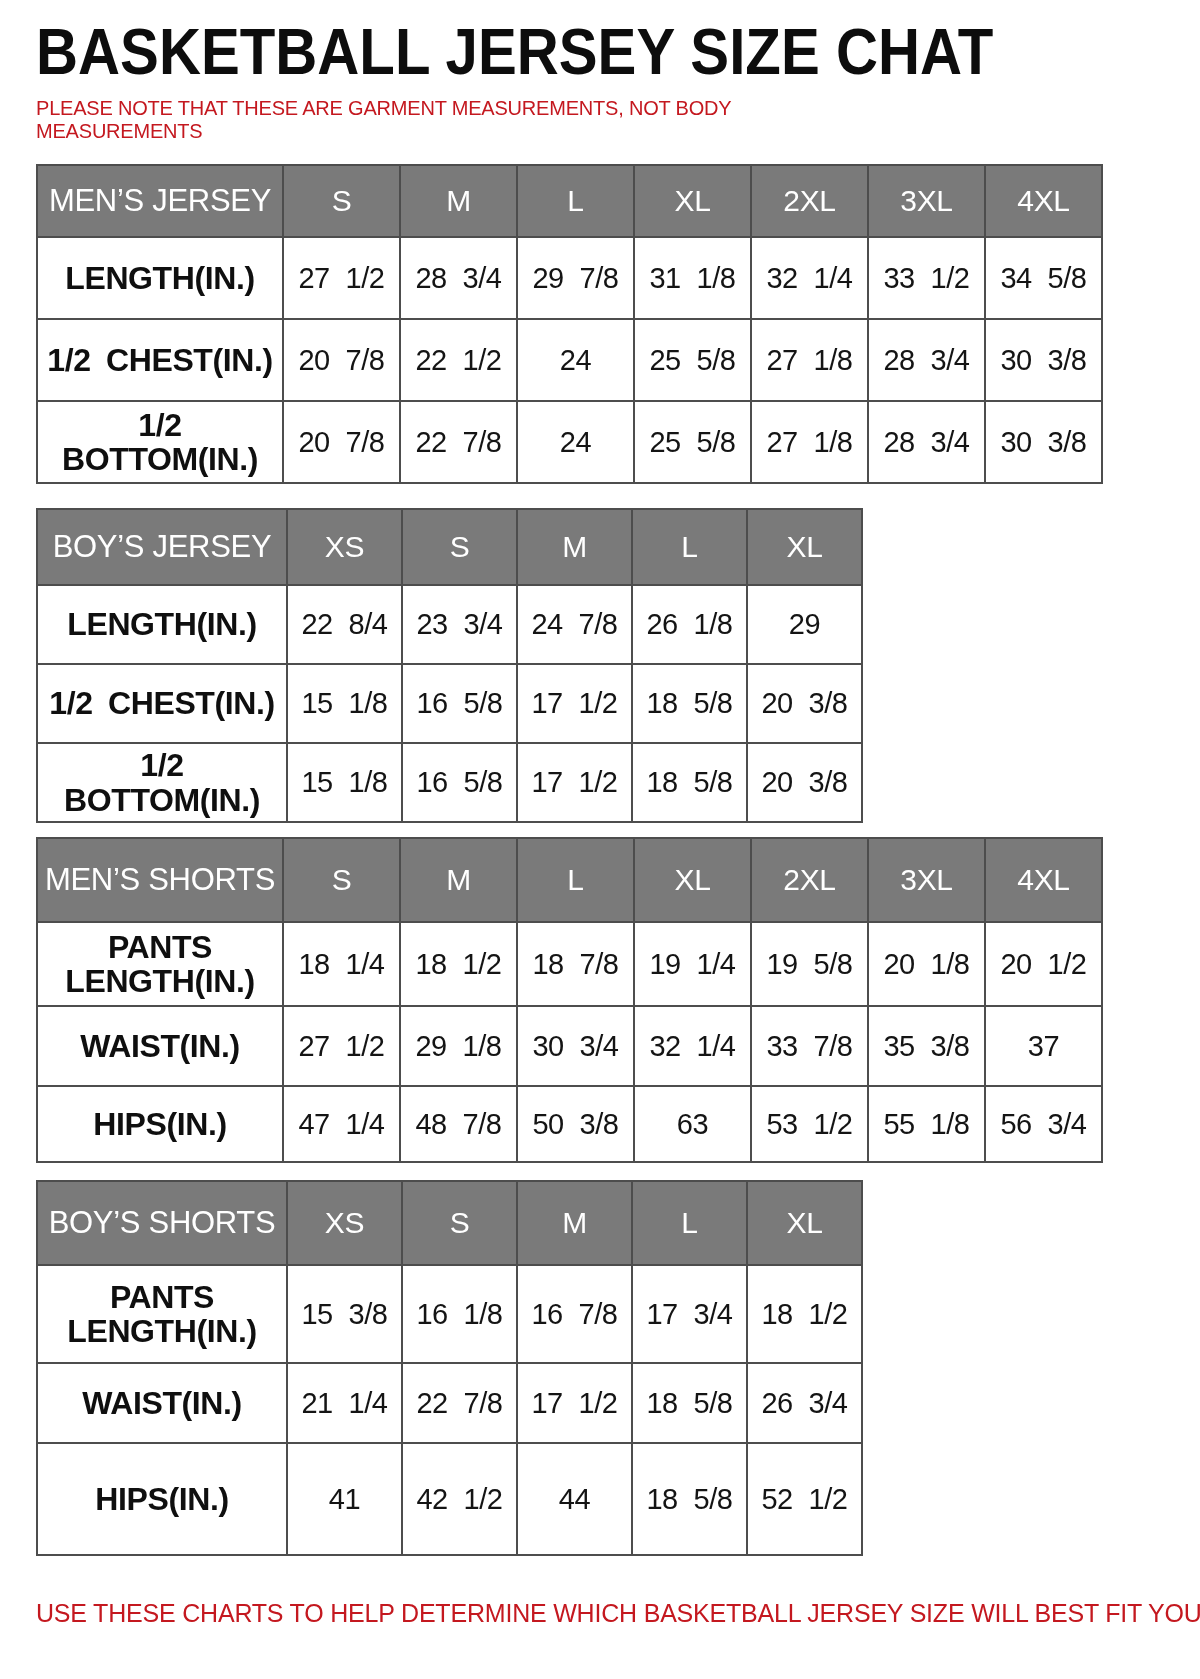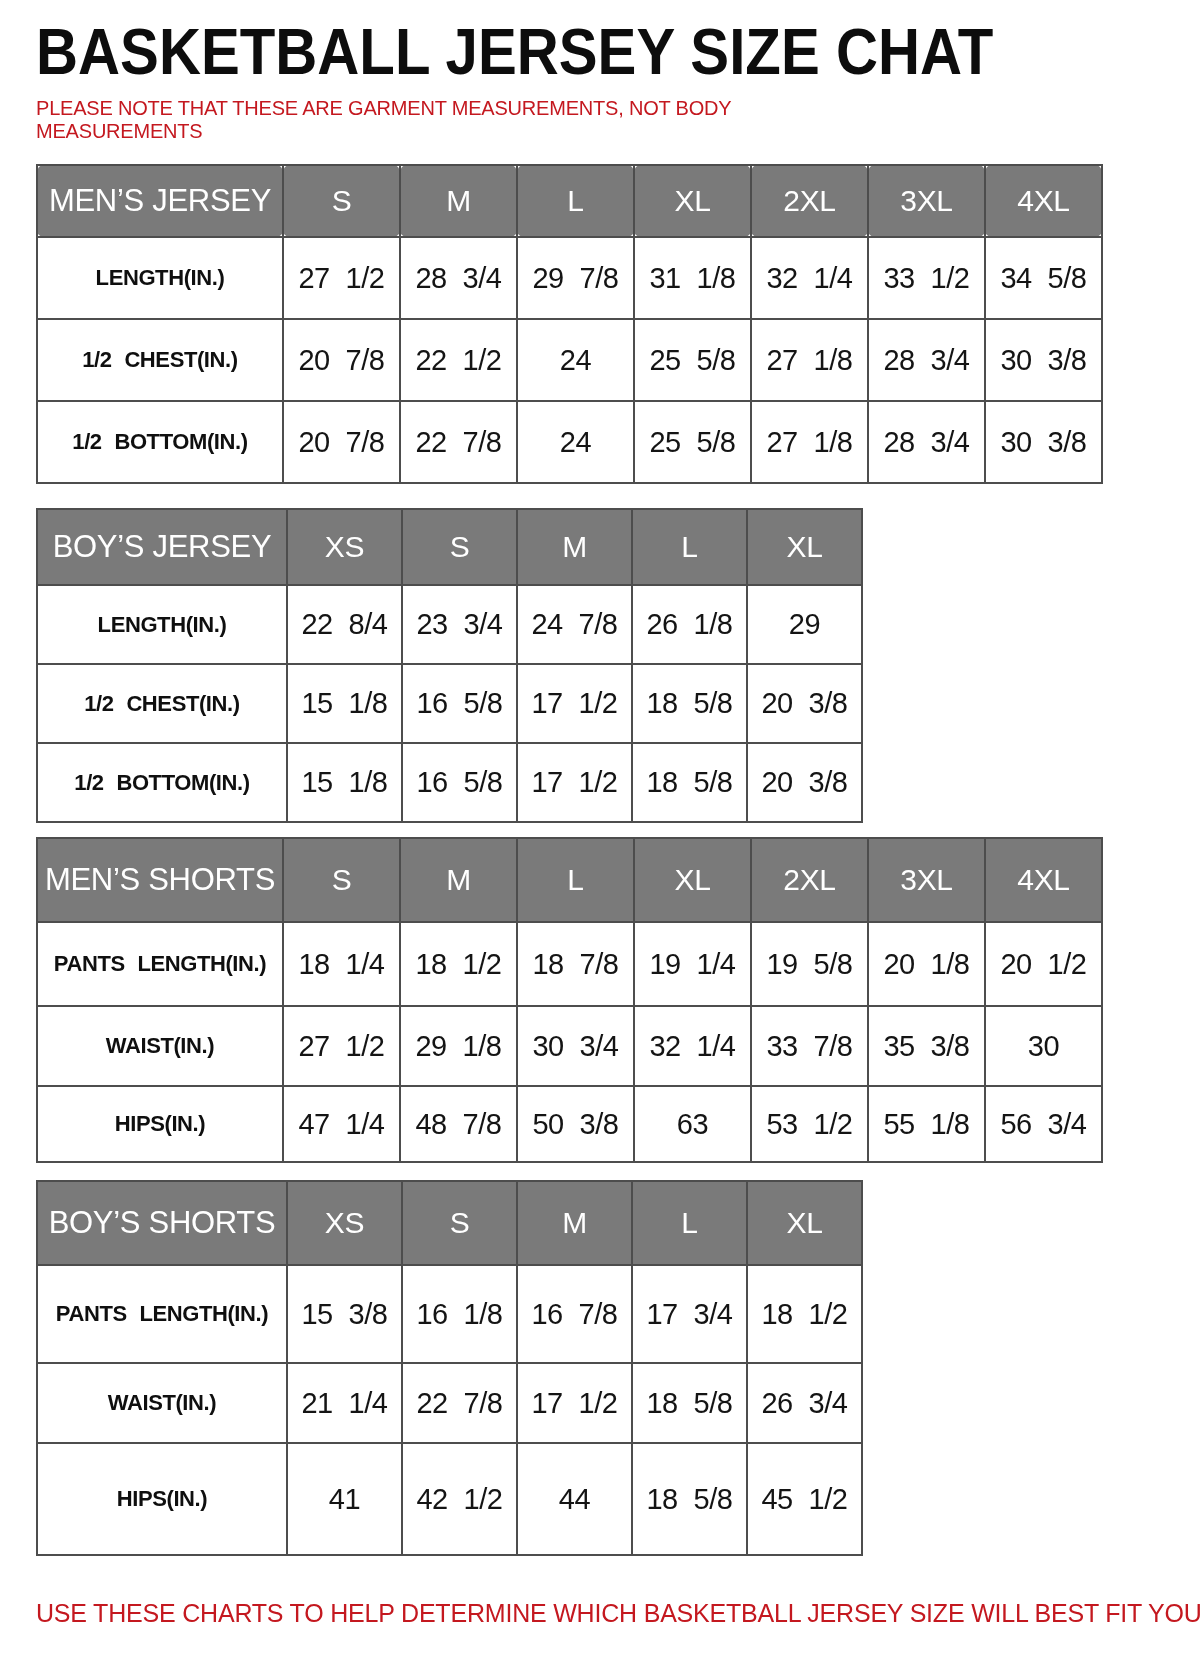--- a/index.html
+++ b/index.html
@@ -61,40 +61,40 @@
     color: #ffffff;
     font-weight: 400;
     font-size: 30px;
     letter-spacing: -0.3px;
   }
   .size-table thead th.label-col {
     font-size: 31px;
   }
   .size-table td.row-label {
     font-weight: 700;
-    font-size: 22px;
+    font-size: 32px;
     letter-spacing: -0.4px;
     word-spacing: 7px;
     line-height: 1.08;
   }
   .size-table td.value-cell {
     font-size: 29px;
     font-weight: 400;
     letter-spacing: -0.4px;
     word-spacing: 8px;
     color: #141414;
   }
   
   .wide   .col-label { width: 246px; }
   .wide   .col-size  { width: 117px; }
   .narrow .col-label { width: 250px; }
   .narrow .col-size  { width: 115px; }
   
   .t0 { margin-top: 21px; }
-  .t0 thead th { height: 70px; border-radius: 7px; }
+  .t0 thead th { height: 70px; }
   .t0 tbody td { height: 80px; }
   .t1 { margin-top: 24px; }
   .t1 thead th { height: 74px; }
   .t1 tbody td { height: 77px; }
   .t2 { margin-top: 14px; }
   .t2 thead th { height: 82px; }
   .t2 tbody tr:nth-child(1) td { height: 82px; }
   .t2 tbody tr:nth-child(2) td { height: 78px; }
   .t2 tbody tr:nth-child(3) td { height: 74px; }
   .t3 { margin-top: 17px; }
@@ -248,21 +248,21 @@
           <td class="value-cell">20 1/2</td>
         </tr>
         <tr>
           <td class="row-label">WAIST(IN.)</td>
           <td class="value-cell">27 1/2</td>
           <td class="value-cell">29 1/8</td>
           <td class="value-cell">30 3/4</td>
           <td class="value-cell">32 1/4</td>
           <td class="value-cell">33 7/8</td>
           <td class="value-cell">35 3/8</td>
-          <td class="value-cell">30</td>
+          <td class="value-cell">37</td>
         </tr>
         <tr>
           <td class="row-label">HIPS(IN.)</td>
           <td class="value-cell">47 1/4</td>
           <td class="value-cell">48 7/8</td>
           <td class="value-cell">50 3/8</td>
           <td class="value-cell">63</td>
           <td class="value-cell">53 1/2</td>
           <td class="value-cell">55 1/8</td>
           <td class="value-cell">56 3/4</td>
@@ -304,19 +304,19 @@
           <td class="value-cell">17 1/2</td>
           <td class="value-cell">18 5/8</td>
           <td class="value-cell">26 3/4</td>
         </tr>
         <tr>
           <td class="row-label">HIPS(IN.)</td>
           <td class="value-cell">41</td>
           <td class="value-cell">42 1/2</td>
           <td class="value-cell">44</td>
           <td class="value-cell">18 5/8</td>
-          <td class="value-cell">45 1/2</td>
+          <td class="value-cell">52 1/2</td>
         </tr>
       </tbody>
     </table>
   </div>
 
 <p class="note note-bottom">USE THESE CHARTS TO HELP DETERMINE WHICH BASKETBALL JERSEY SIZE WILL BEST FIT YOU.</p>
 
 </body></html>

